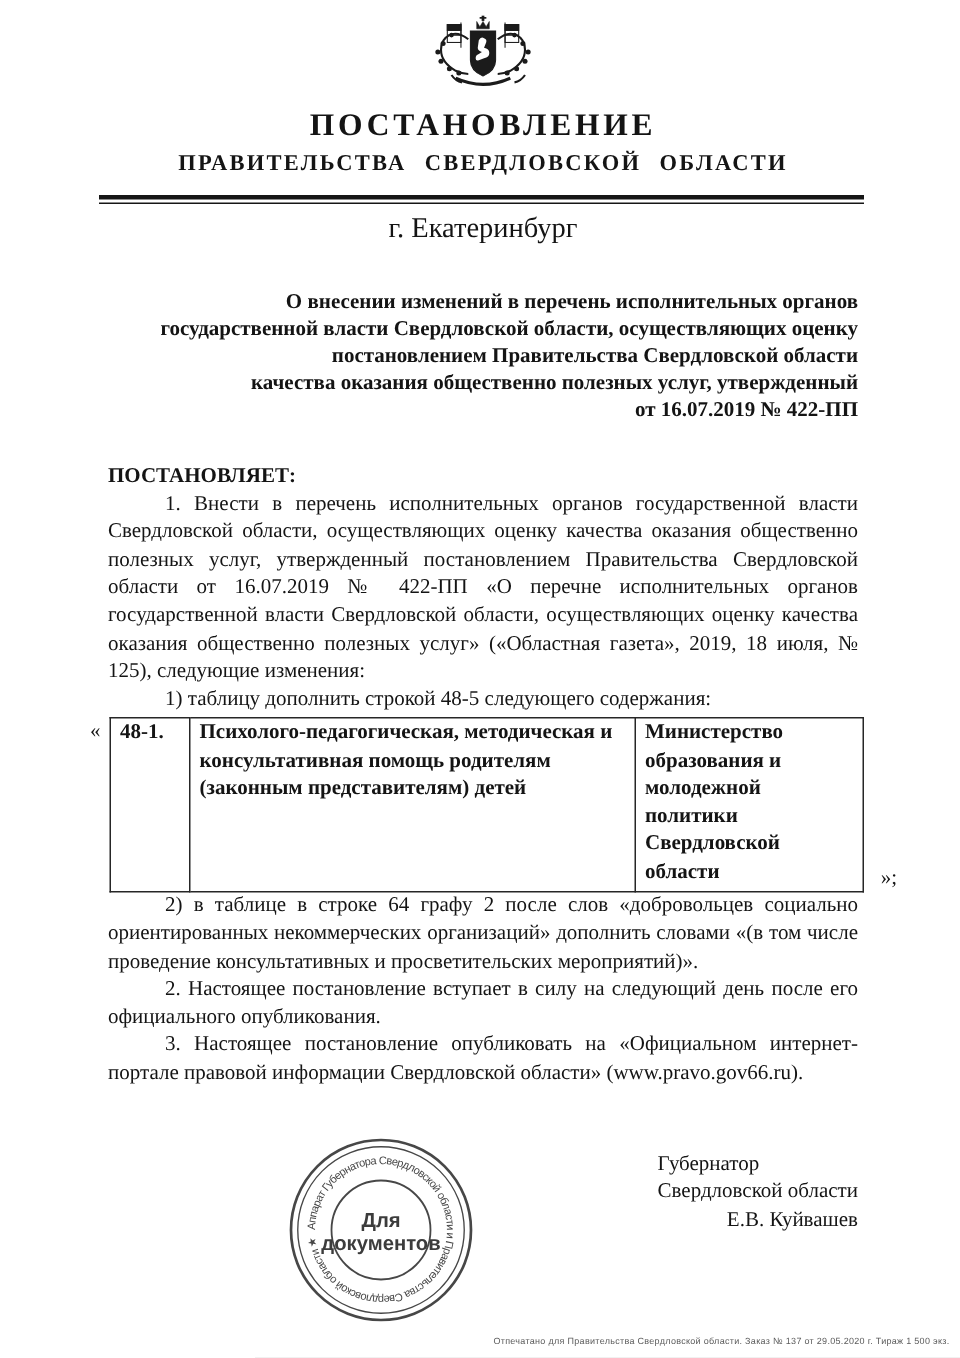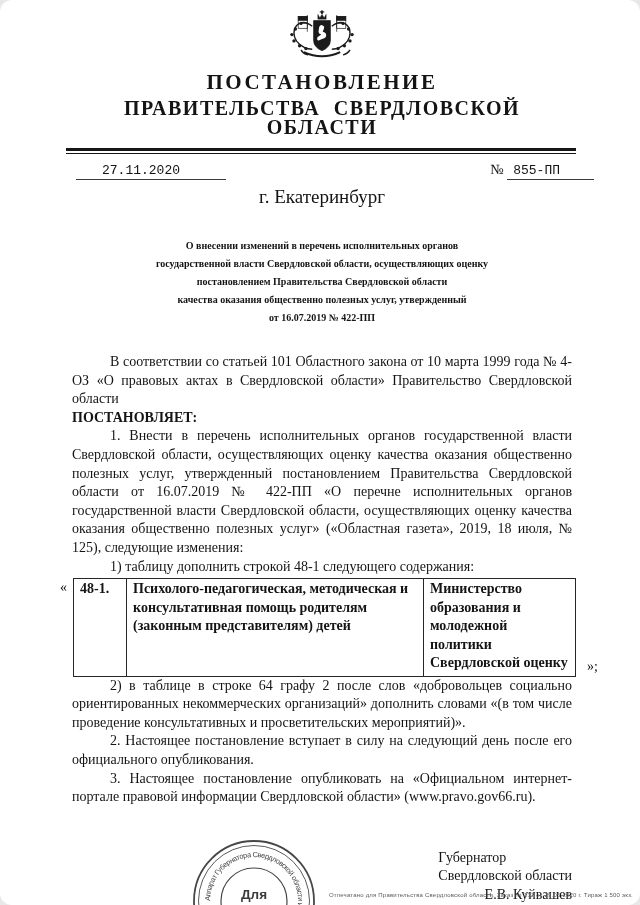--- a/index.html
+++ b/index.html
@@ -6,30 +6,29 @@
   .page{
     position:relative;
     width:640px;height:905px;
     margin:0 auto;
     background:#ffffff;
     color:#141414;
     font-family:"Liberation Serif","DejaVu Serif",serif;
     box-sizing:border-box;
     padding:6px 68px 0 72px;
     overflow:hidden;
-    border-radius:12px;
   }
   
   .crest-wrap{text-align:center;margin:2px 0 0 0;}
   .doc-type{
     text-align:center;font-weight:bold;font-size:21px;
     letter-spacing:2.5px;margin-top:2px;line-height:24px;
   }
   .authority{
-    text-align:center;font-weight:bold;font-size:20px;
+    text-align:center;font-weight:bold;font-size:15px;
     letter-spacing:1.5px;word-spacing:7px;margin-top:5px;line-height:19px;
   }
   .rule{
     margin:11px -4px 0 -6px;
     border-top:3px solid #161616;
     border-bottom:1px solid #161616;
     height:2px;
   }
   .req-row{
     display:flex;justify-content:space-between;align-items:baseline;
@@ -41,21 +40,21 @@
     padding:0 46px 1px 26px;margin-left:4px;font-size:13px;
   }
   .num-group{margin-right:-22px;white-space:nowrap;}
   .num-label{font-size:14px;}
   .num-field{
     border-bottom:1px solid #3a3a3a;
     padding:0 34px 1px 6px;font-size:13px;
   }
   .city{text-align:center;font-size:19px;margin-top:6px;}
   
-  .title-block{margin-top:29px;text-align:center;font-weight:bold;font-size:10px;line-height:18px;}
+  .title-block{margin-top:29px;text-align:right;font-weight:bold;font-size:14px;line-height:18px;}
   
   .body-block{margin-top:26px;font-size:14px;line-height:18.6px;}
   .para{margin:0;text-align:justify;text-indent:38px;}
   .resolves{font-weight:bold;margin:0;text-indent:0;}
   
   .table-wrap{position:relative;margin:2px 0 0 1px;}
   .open-quote{position:absolute;left:-13px;top:1px;font-size:14px;}
   .close-quote{position:absolute;right:-26px;bottom:0;font-size:14px;}
   table.amend{
     border-collapse:collapse;width:calc(100% + 4px);
@@ -137,52 +136,44 @@
         <path d="M30 60 q4 6 10 7 M90 67 q6 -1 10 -7" fill="none" stroke-width="2"></path>
       </g>
     </svg>
   </div>
 
   <div class="doc-type">ПОСТАНОВЛЕНИЕ</div>
   <div class="authority">ПРАВИТЕЛЬСТВА СВЕРДЛОВСКОЙ ОБЛАСТИ</div>
 
   <div class="rule"></div>
 
-  <div class="req-row">
-    <span class="typewriter date-field">27.11.2020</span>
-    <span class="num-group">
-      <span class="num-label">№</span>
-      <span class="typewriter num-field">855-ПП</span>
-    </span>
-  </div>
 
   <div class="city">г. Екатеринбург</div>
 
   <div class="title-block">
     <div>О внесении изменений в перечень исполнительных органов</div>
     <div>государственной власти Свердловской области, осуществляющих оценку</div>
     <div>постановлением Правительства Свердловской области</div>
     <div>качества оказания общественно полезных услуг, утвержденный</div>
     <div>от 16.07.2019 № 422-ПП</div>
   </div>
 
   <div class="body-block">
-    <p class="para">В соответствии со статьей 101 Областного закона от 10 марта 1999 года № 4-ОЗ «О правовых актах в Свердловской области» Правительство Свердловской области</p>
     <p class="para resolves">ПОСТАНОВЛЯЕТ:</p>
     <p class="para">1. Внести в перечень исполнительных органов государственной власти Свердловской области, осуществляющих оценку качества оказания общественно полезных услуг, утвержденный постановлением Правительства Свердловской области от 16.07.2019 № 422-ПП «О перечне исполнительных органов государственной власти Свердловской области, осуществляющих оценку качества оказания общественно полезных услуг» («Областная газета», 2019, 18 июля, № 125), следующие изменения:</p>
-    <p class="para">1) таблицу дополнить строкой 48-1 следующего содержания:</p>
+    <p class="para">1) таблицу дополнить строкой 48-5 следующего содержания:</p>
 
     <div class="table-wrap">
       <span class="open-quote">«</span>
       <table class="amend">
         <tbody>
           <tr>
             <td class="c-num">48-1.</td>
             <td class="c-service">Психолого-педагогическая, методическая и консультативная помощь родителям (законным представителям) детей</td>
-            <td class="c-ministry">Министерство образования и молодежной политики Свердловской оценку</td>
+            <td class="c-ministry">Министерство образования и молодежной политики Свердловской области</td>
           </tr>
         </tbody>
       </table>
       <span class="close-quote">»;</span>
     </div>
 
     <p class="para">2) в таблице в строке 64 графу 2 после слов «добровольцев социально ориентированных некоммерческих организаций» дополнить словами «(в том числе проведение консультативных и просветительских мероприятий)».</p>
     <p class="para">2. Настоящее постановление вступает в силу на следующий день после его официального опубликования.</p>
     <p class="para">3. Настоящее постановление опубликовать на «Официальном интернет-портале правовой информации Свердловской области» (www.pravo.gov66.ru).</p>
   </div>

